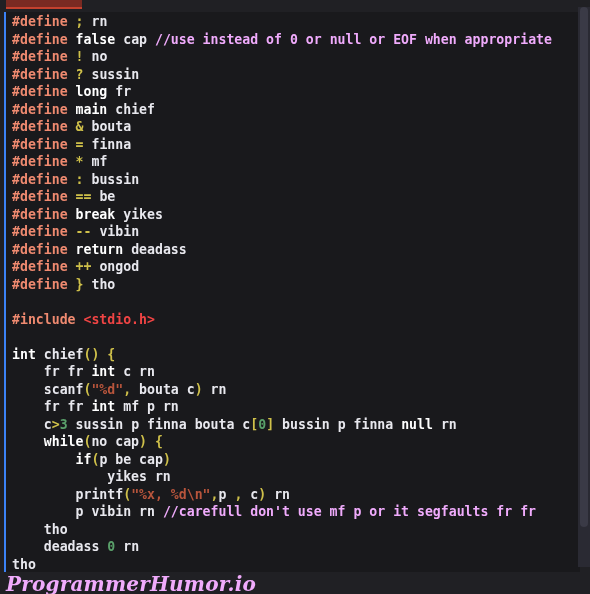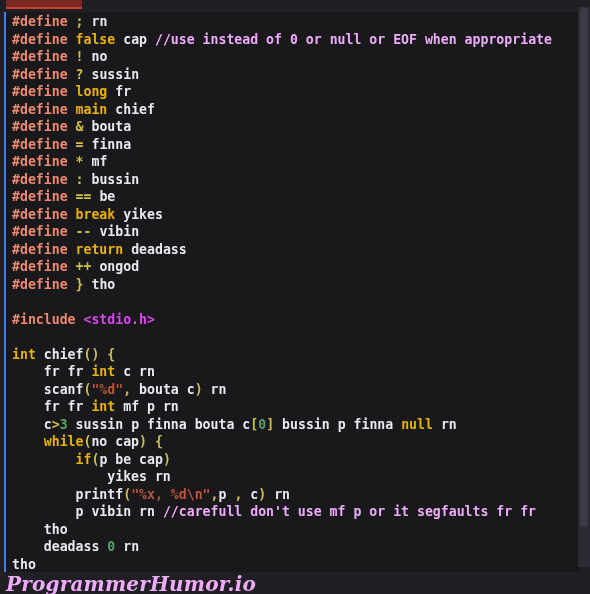--- a/index.html
+++ b/index.html
@@ -81,27 +81,27 @@
     white-space: pre;
     color: #e6e6ea;
     letter-spacing: 0px;
     font-weight: 700;
   }
   .code .ln { display: block; height: 17.5px; }
   .code .blank { display: block; height: 17.5px; }
 
   
   .pp   { color: #ef8a70; }            
-  .kw   { color: #eab308; }            
+  .kw   { color: #ffffff; }            
   .id   { color: #e8e8ee; }            
   .cmt  { color: #f0abfc; }            
   .op   { color: #cfc04a; }            
   .num  { color: #5aa06a; }            
   .str  { color: #b8553c; }            
-  .inc  { color: #d946ef; }            
+  .inc  { color: #ef4444; }            
   .fn   { color: #e8e8ee; }            
 
   .watermark {
     position: absolute;
     left: 6px;
     top: 572px;
     font-family: "DejaVu Serif", serif;
     font-style: italic;
     font-weight: 700;
     font-size: 20px;

